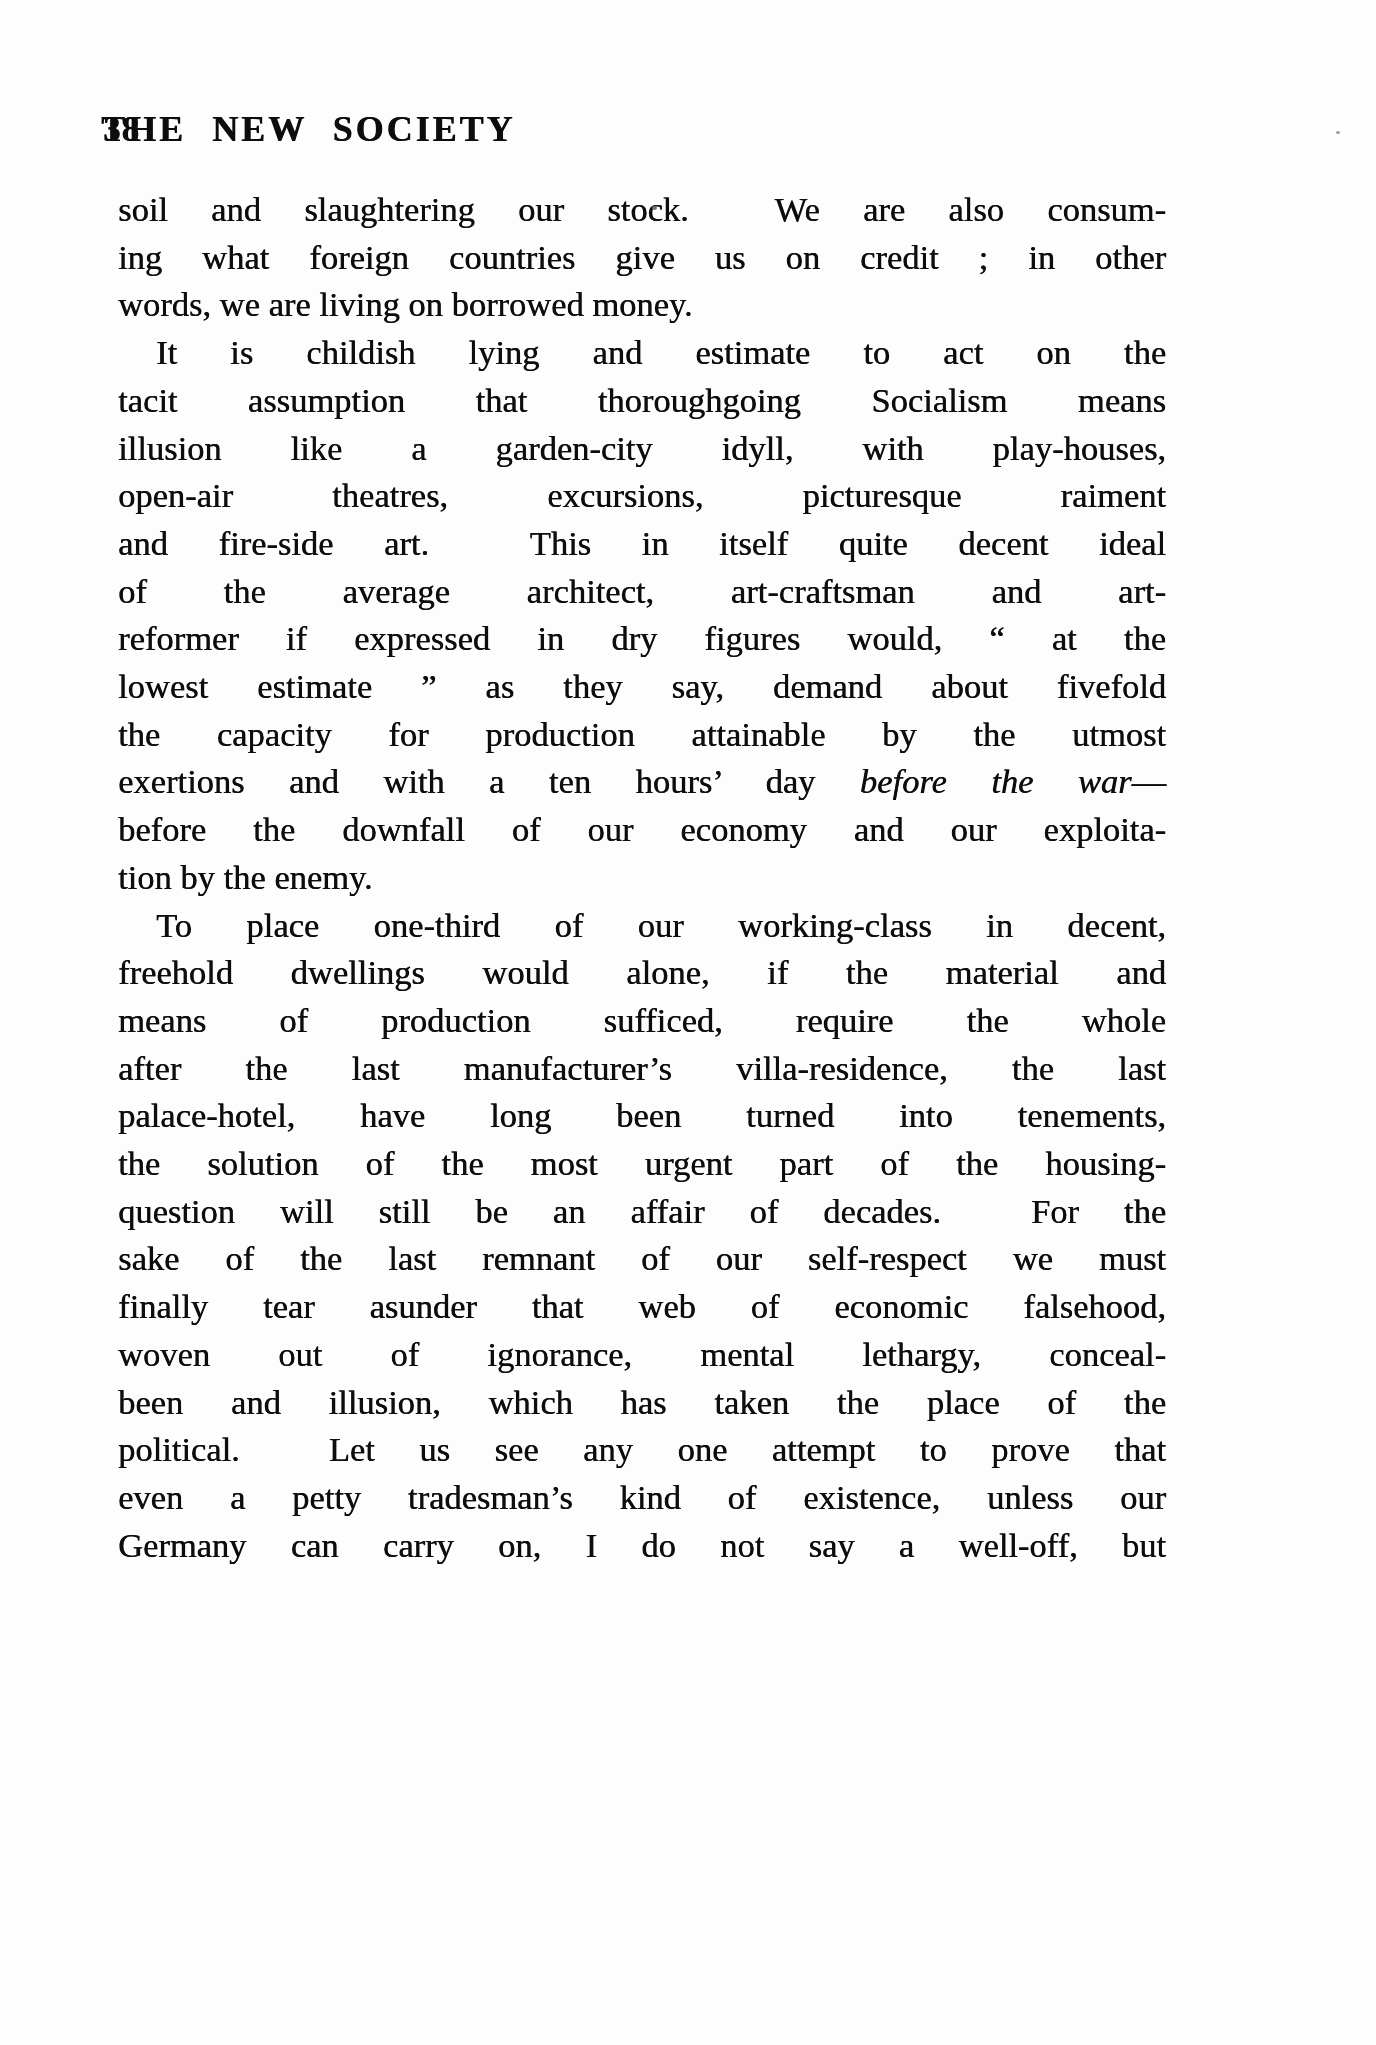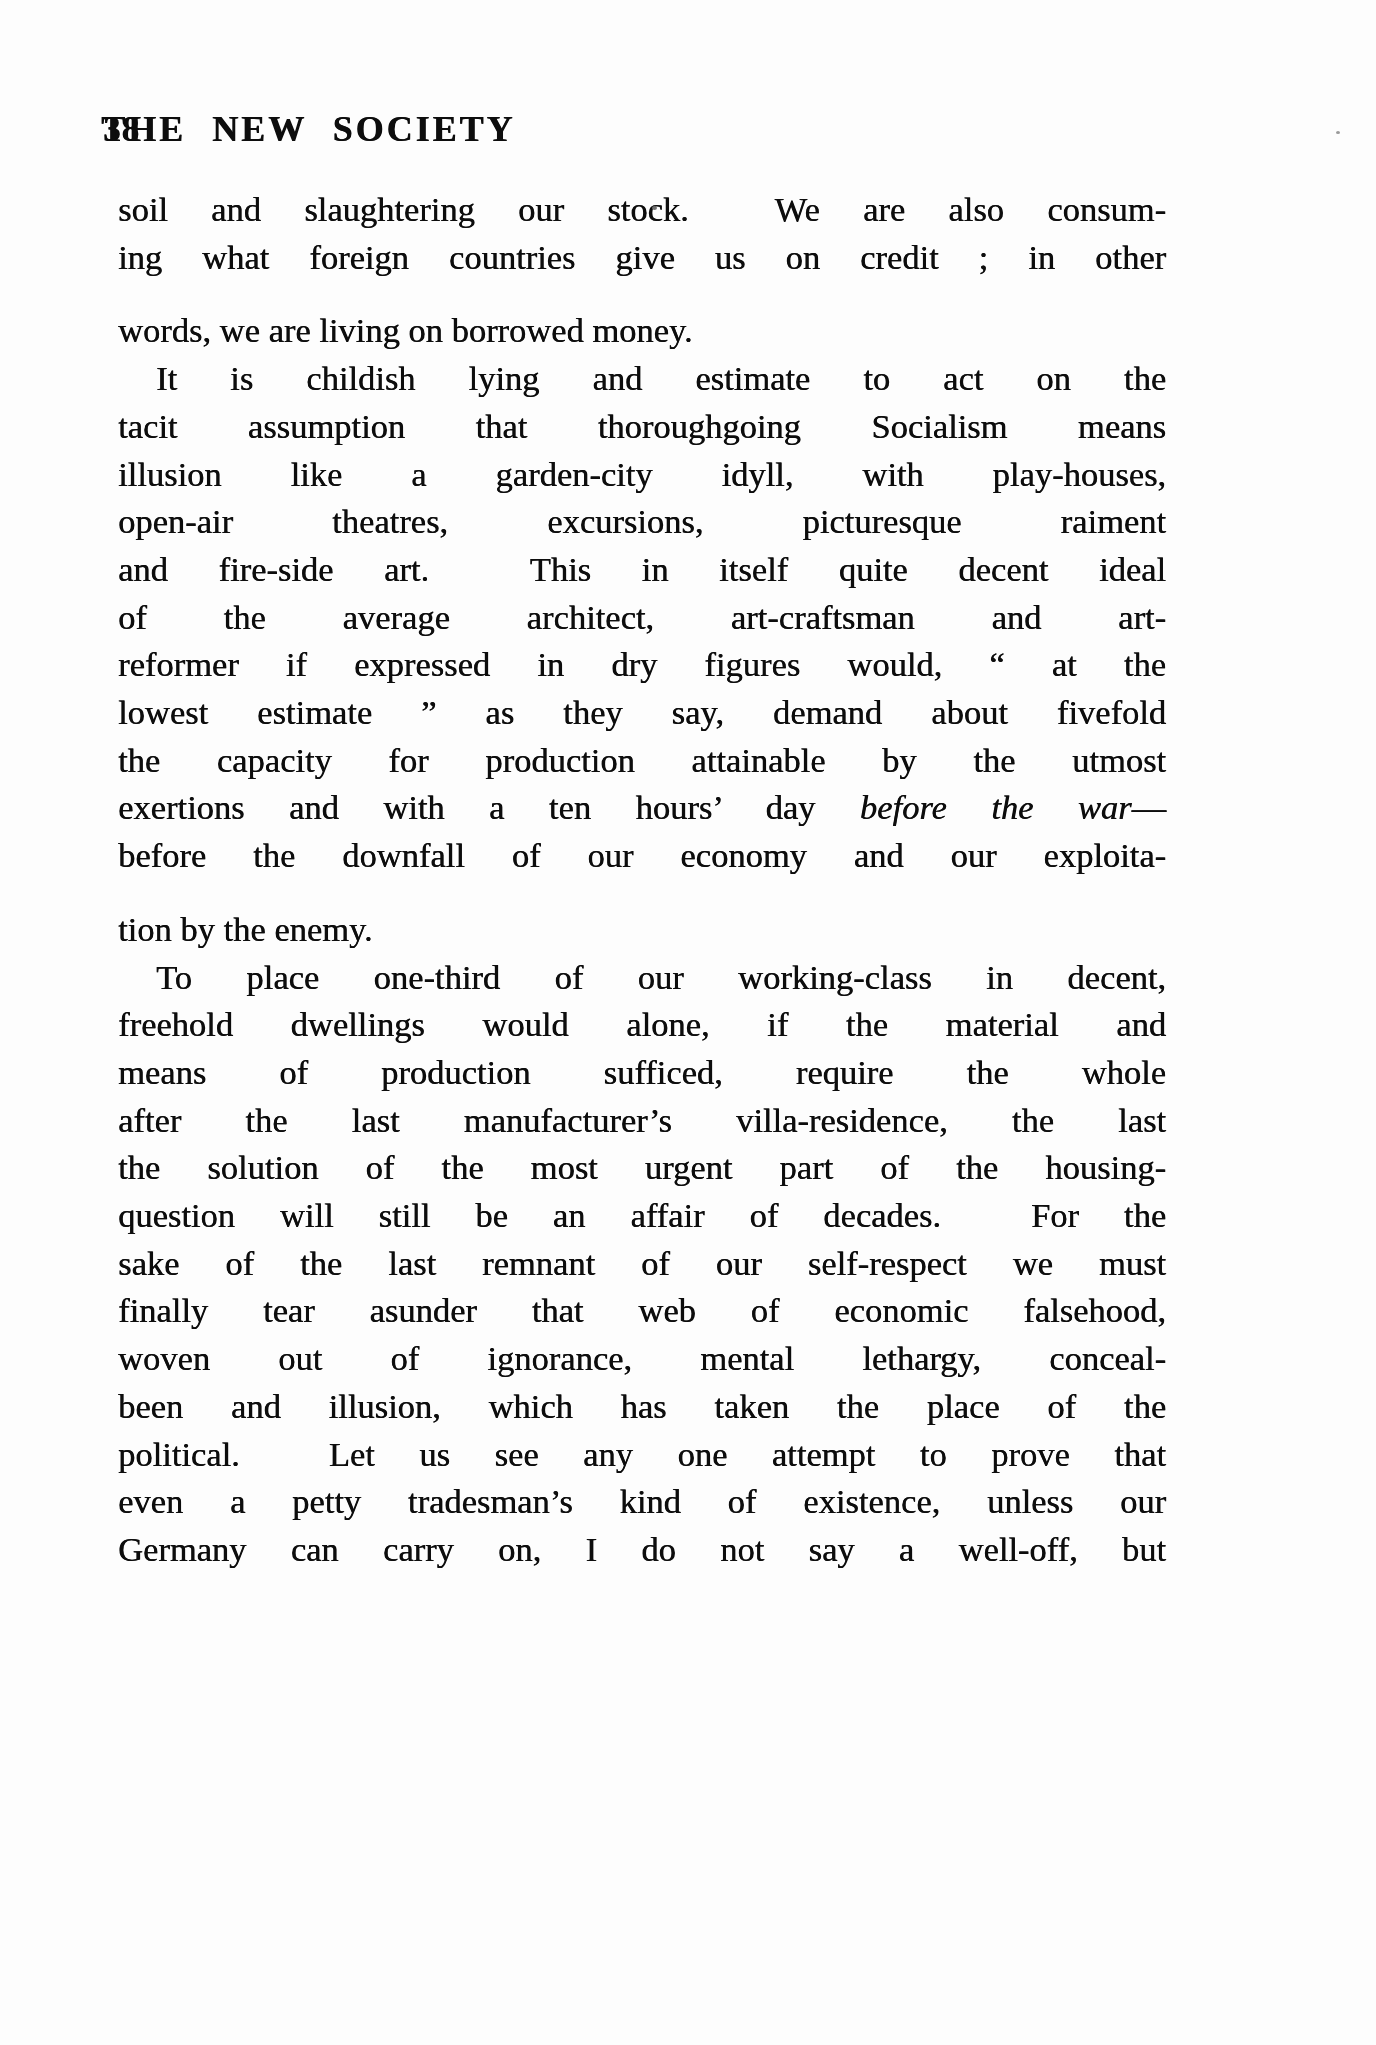--- a/index.html
+++ b/index.html
@@ -42,21 +42,21 @@
   .text-block{
     position:absolute;
     left:118px;top:186px;width:1048px;
     font-size:34.5px;
     line-height:47.7px;
     text-shadow:0.45px 0 0 currentColor;
   }
   .paragraph{margin:0;padding:0;}
   .line{white-space:normal;}
   .line.just{text-align:justify;text-align-last:justify;}
-  .line.flush{text-align:left;text-align-last:left;margin-top:26px;}
+  .line.flush{text-align:left;text-align-last:left;}
   .line.indent{text-indent:38px;}
   .line i{font-style:italic;}
   
   .scan-artifact{
     position:absolute;border-radius:50%;
     background:#6f6f6f;
   }
   .artifact-1{left:652px;top:206px;width:5px;height:4px;}
   .artifact-2{left:1336px;top:131px;width:4px;height:3px;background:#9a9a9a;}
 </style>
@@ -88,20 +88,21 @@
         <div class="line just"><span>the capacity for production attainable by the utmost</span></div>
         <div class="line just"><span>exertions and with a ten hours’ day </span><i>before the war</i><span>—</span></div>
         <div class="line just"><span>before the downfall of our economy and our exploita-</span></div>
         <div class="line flush"><span>tion by the enemy.</span></div>
       </div>
       <div class="paragraph">
         <div class="line just indent"><span>To place one-third of our working-class in decent,</span></div>
         <div class="line just"><span>freehold dwellings would alone, if the material and</span></div>
         <div class="line just"><span>means of production sufficed, require the whole</span></div>
         <div class="line just"><span>after the last manufacturer’s villa-residence, the last</span></div>
+        <div class="line just"><span>palace-hotel, have long been turned into tenements,</span></div>
         <div class="line just"><span>the solution of the most urgent part of the housing-</span></div>
         <div class="line just"><span>question will still be an affair of decades.&nbsp; For the</span></div>
         <div class="line just"><span>sake of the last remnant of our self-respect we must</span></div>
         <div class="line just"><span>finally tear asunder that web of economic falsehood,</span></div>
         <div class="line just"><span>woven out of ignorance, mental lethargy, conceal-</span></div>
         <div class="line just"><span>been and illusion, which has taken the place of the</span></div>
         <div class="line just"><span>political.&nbsp; Let us see any one attempt to prove that</span></div>
         <div class="line just"><span>even a petty tradesman’s kind of existence, unless our</span></div>
         <div class="line just"><span>Germany can carry on, I do not say a well-off, but</span></div>
       </div>

